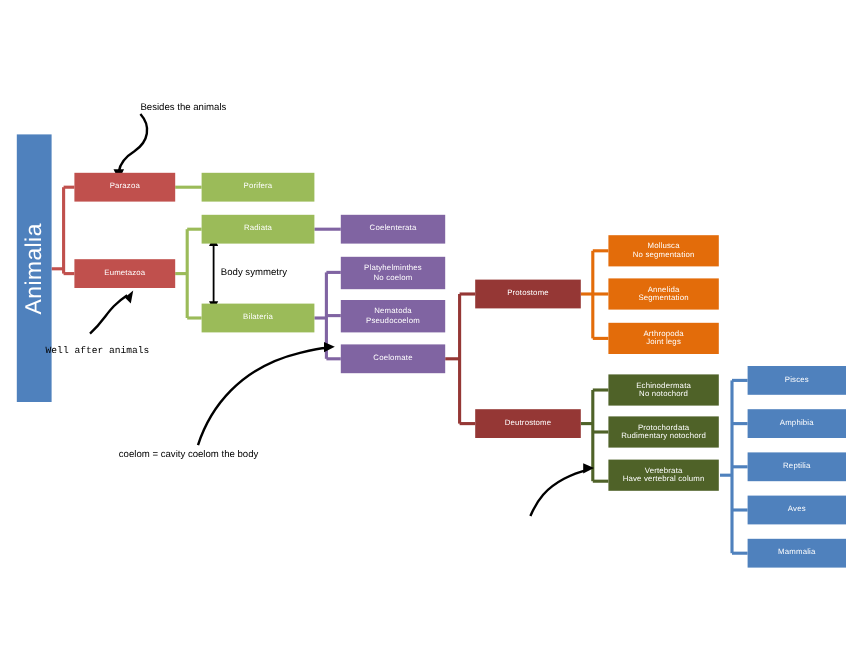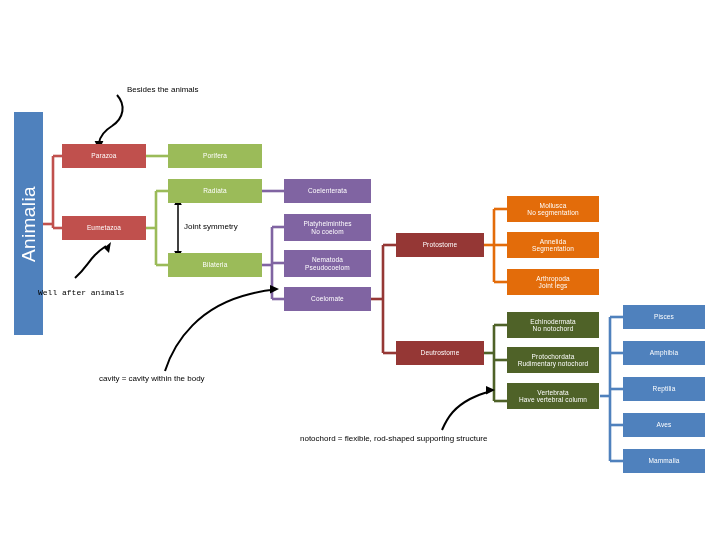--- a/index.html
+++ b/index.html
@@ -207,23 +207,22 @@
   <div class="box blue" style="left:623px;top:377px;width:82px;height:24px;">
     <span>Reptilia</span>
   </div>
   <div class="box blue" style="left:623px;top:413px;width:82px;height:24px;">
     <span>Aves</span>
   </div>
   <div class="box blue" style="left:623px;top:449px;width:82px;height:24px;">
     <span>Mammalia</span>
   </div>
 
-  <div class="ann" style="left:81px;top:85px;padding-left:46px;">Besides the animals</div>
+  <div class="ann" style="left:71px;top:85px;padding-left:46px;">Besides the animals</div>
 
   <div class="ann" style="left:38px;top:288px;font-family:Liberation Mono, monospace;">Well after animals</div>
 
-  <div class="ann" style="left:184px;top:222px;">Joint symmetry</div>
-
-  <div class="ann" style="left:99px;top:374px;">cavity = cavity within the body</div>
-
-  <div class="ann" style="left:300px;top:434px;">notochord = flexible, rod-shaped supporting structure</div>
+  <div class="ann" style="left:184px;top:222px;">Body symmetry</div>
+
+  <div class="ann" style="left:99px;top:374px;">coelom = cavity coelom the body</div>
+
 
 </div>
 
 </body></html>

